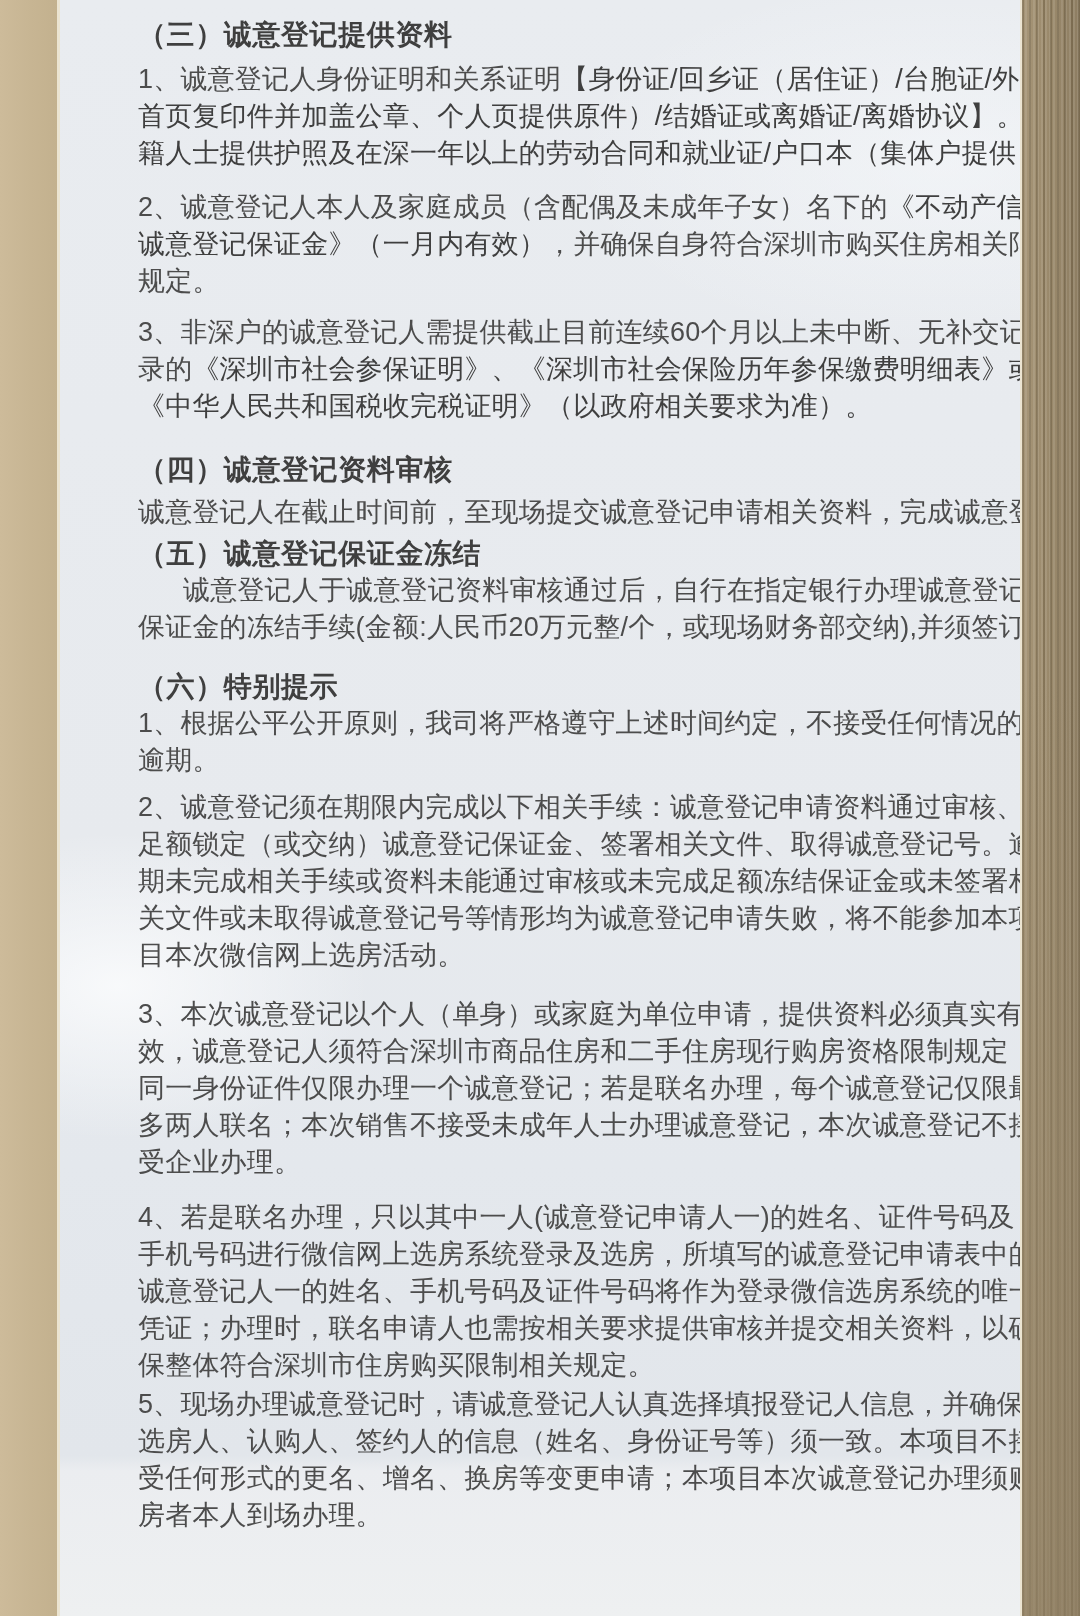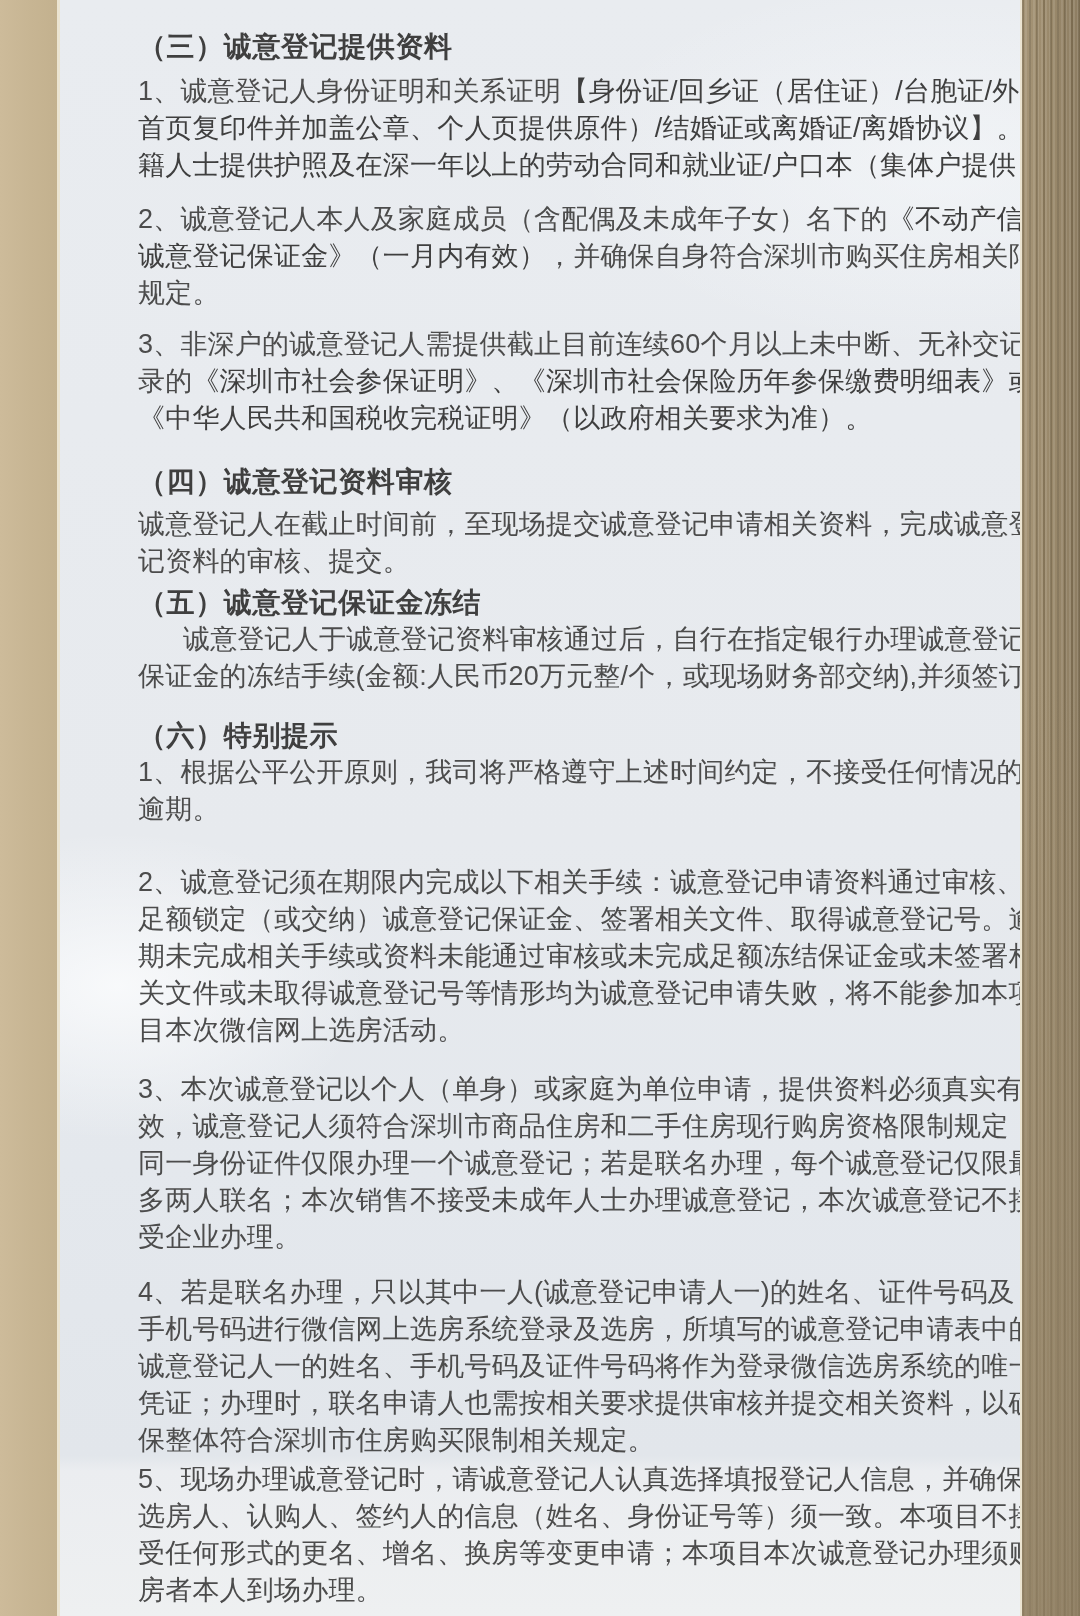--- a/index.html
+++ b/index.html
@@ -49,23 +49,23 @@
     color:var(--text_regular,#4c4c4c); letter-spacing:0.2px;
   }
   .b { font-weight:400; color:var(--text_bold,#3f3f3f); }
   .heading .line, .line.heading {
     font-size:28px; font-weight:700; color:var(--text_bold,#3f3f3f); letter-spacing:0.6px;
   }
   .para { margin:0; }
   .indent { padding-left:45px; }
 
   
-  .g0{margin-top:16px} .g4{} .g6{margin-top:6px} .g8{margin-top:8px}
+  .g0{margin-top:4px} .g4{} .g6{margin-top:6px} .g8{margin-top:8px}
   .g9{margin-top:26px} .g10{margin-top:4px} .g11{margin-top:2px} .g13{margin-top:22px}
-  .g14{margin-top:14px} .g17{margin-top:17px} .g18{margin-top:18px} .g21{margin-top:36px}
+  .g14{margin-top:14px} .g17{margin-top:17px} .g18{margin-top:18px} .g21{margin-top:10px}
 </style>
 </head>
 <body>
 
 <div class="page">
   <div class="content">
     <main class="doc">
 
       <div class="line heading g0"><span>（三）诚意登记提供资料</span></div>
 
@@ -84,21 +84,20 @@
       <div class="para g14">
         <div class="line"><span>3、非深户的诚意登记人需提供截止目前连续60个月以上未中断、无补交记</span></div>
         <div class="line"><span>录的</span><span class="b">《深圳市社会参保证明》、《深圳市社会保险历年参保缴费明细表》或</span></div>
         <div class="line"><span class="b">《中华人民共和国税收完税证明》（以政府相关要求为准）。</span></div>
       </div>
 
       <div class="line heading g9"><span>（四）诚意登记资料审核</span></div>
 
       <div class="para g6">
         <div class="line"><span>诚意登记人在截止时间前，至现场提交诚意登记申请相关资料，完成诚意登</span></div>
-        <div class="line"><span>记资料的审核、提交。</span></div>
       </div>
 
       <div class="line heading g10"><span>（五）诚意登记保证金冻结</span></div>
 
       <div class="para g4">
         <div class="line indent"><span>诚意登记人于诚意登记资料审核通过后，自行在指定银行办理诚意登记</span></div>
         <div class="line"><span>保证金的冻结手续(金额:人民币20万元整/个，或现场财务部交纳),并须签订</span></div>
       </div>
 
       <div class="line heading g13"><span>（六）特别提示</span></div>

